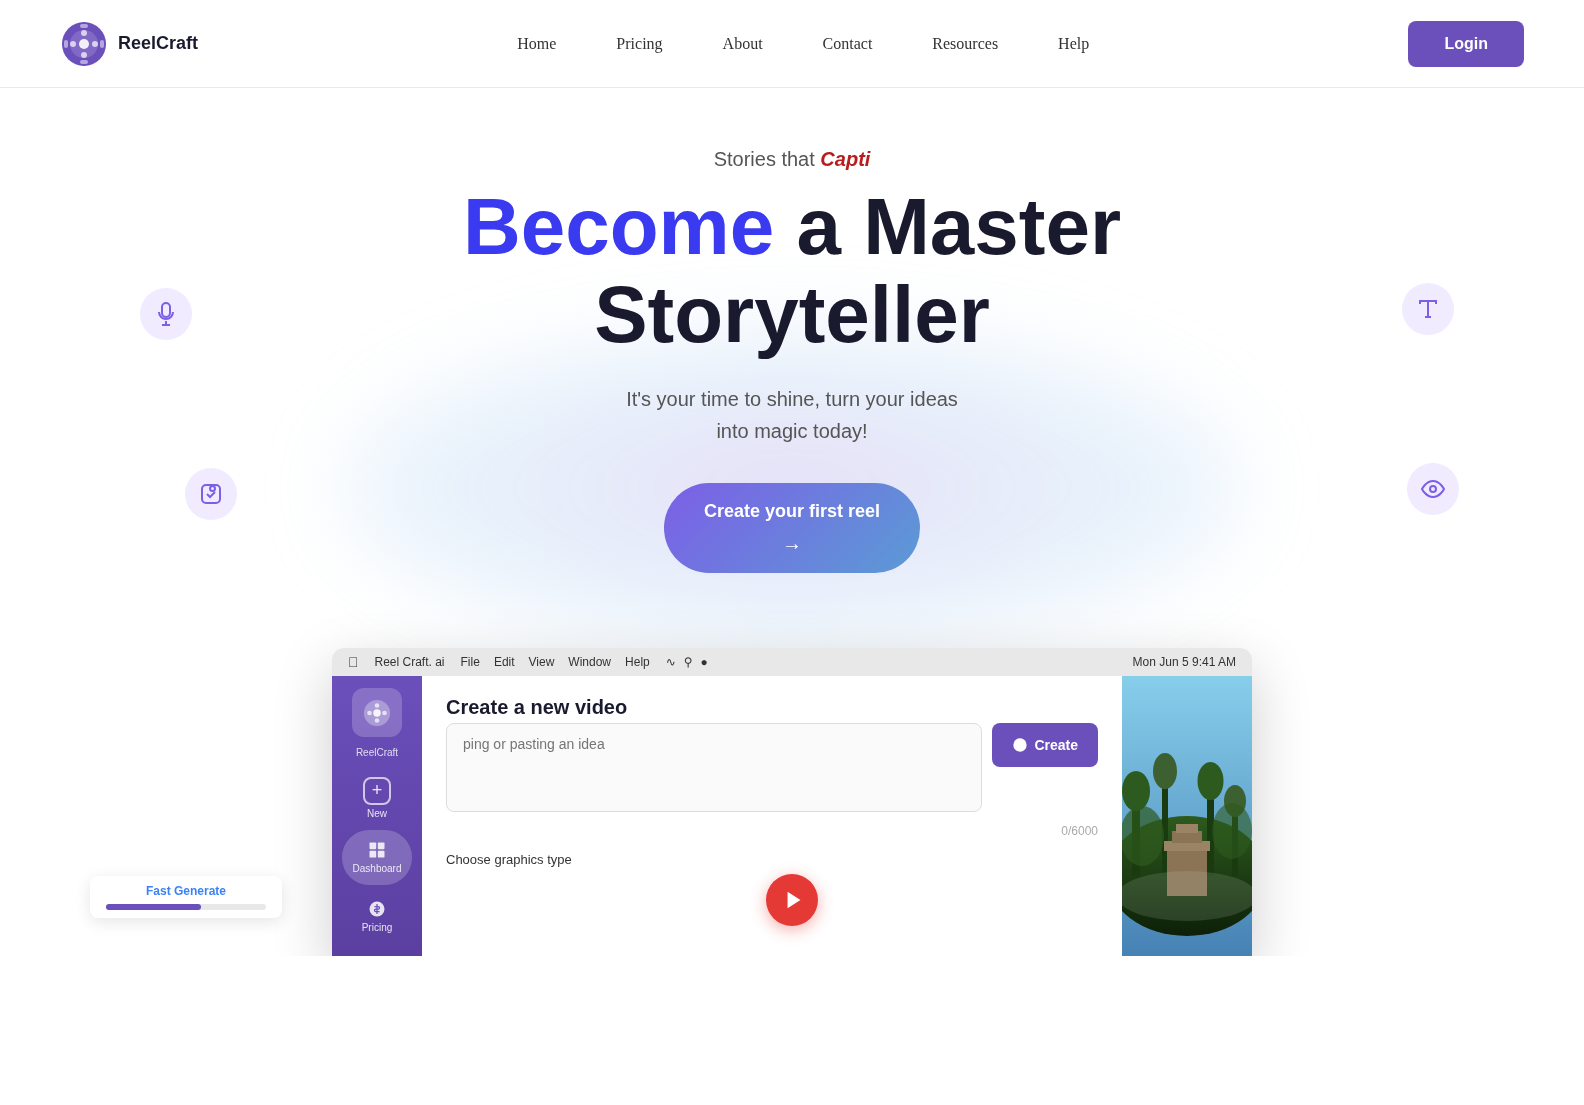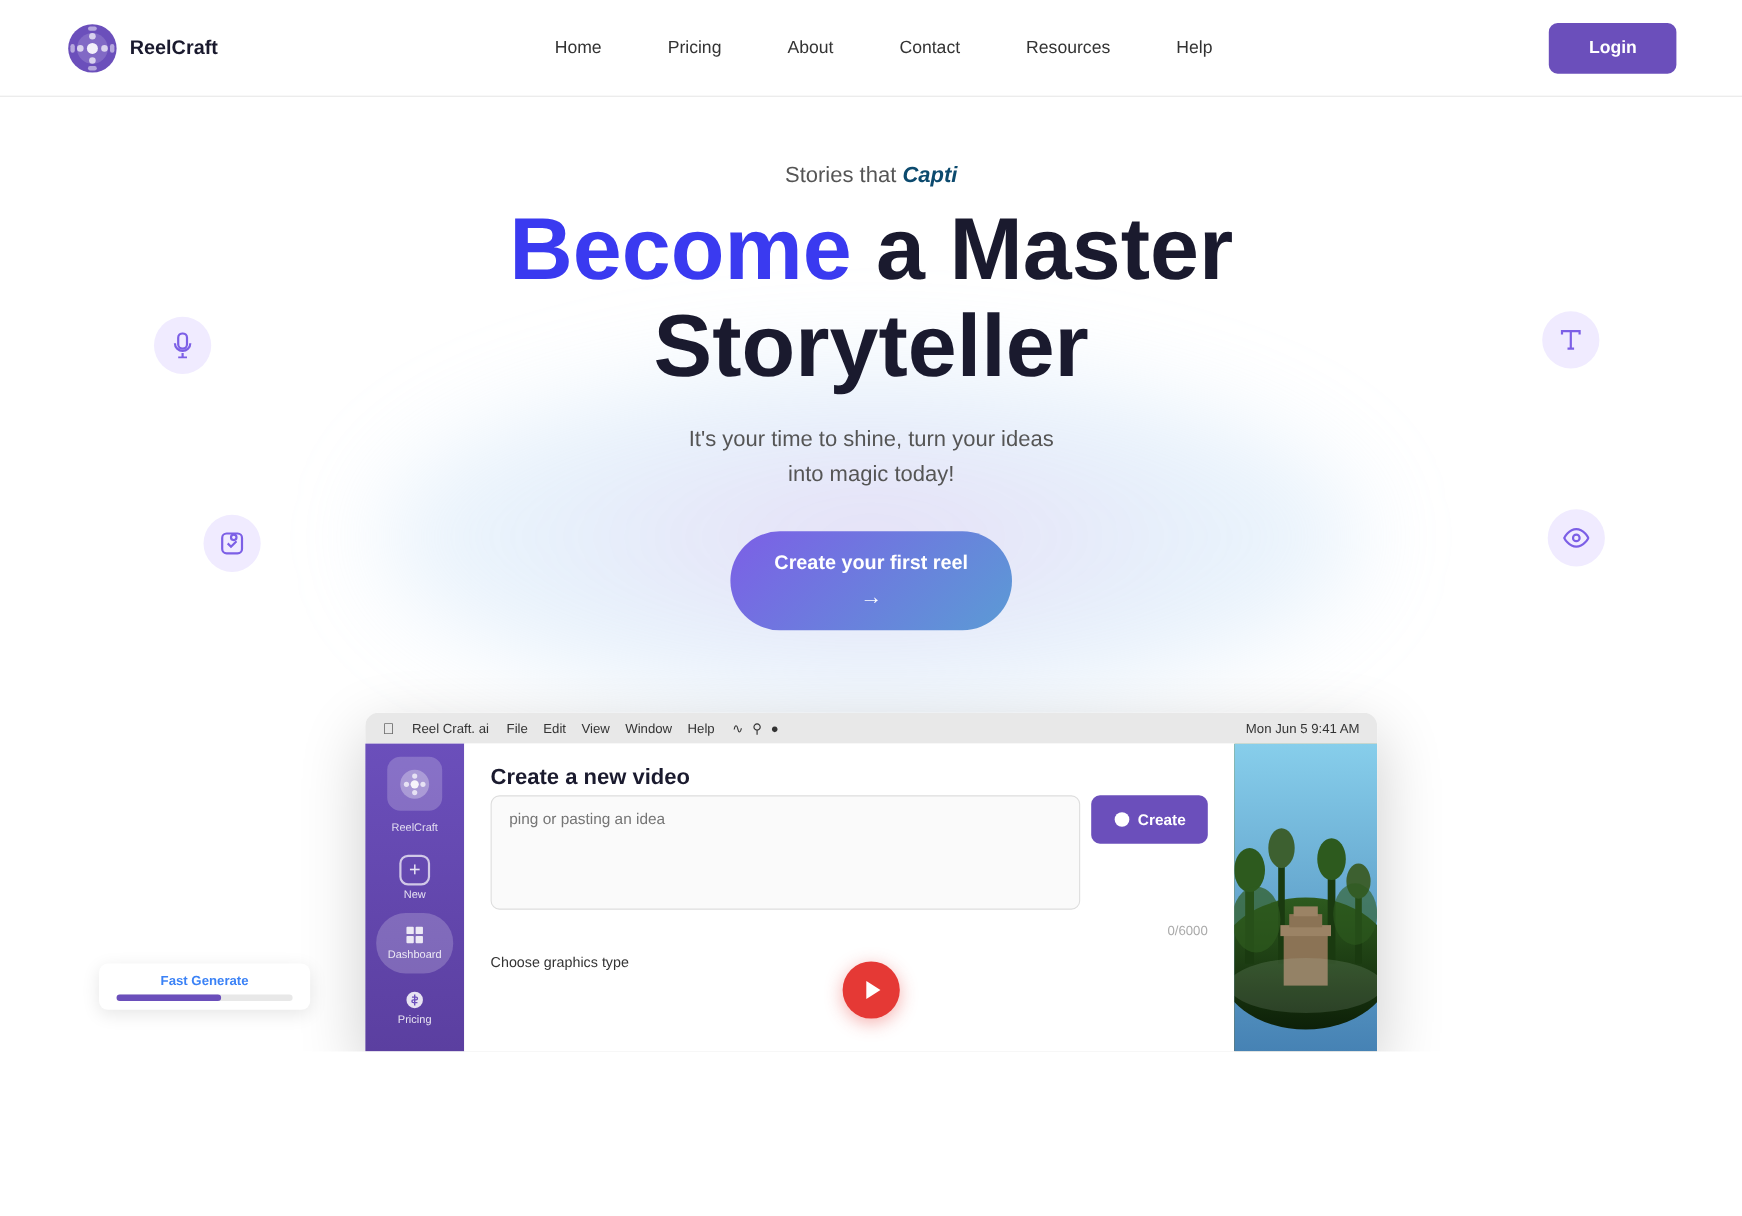--- a/index.html
+++ b/index.html
@@ -26,20 +26,21 @@
     }
     .logo-text {
       font-size: 18px;
       font-weight: 700;
       color: #1a1a2e;
     }
     .nav-links {
       display: flex;
       gap: 60px;
       list-style: none;
+      font-family: Liberation Serif, serif;
     }
     .nav-links li a {
       text-decoration: none;
       color: #333;
       font-size: 16px;
       font-weight: 500;
     }
     .login-btn {
       background: #6b4fbb;
       color: #fff;
@@ -75,21 +76,21 @@
     }
 
     .hero-subtitle {
       font-size: 20px;
       color: #555;
       margin-bottom: 12px;
       position: relative;
       z-index: 1;
     }
     .hero-subtitle .capti {
-      color: #0c4a6e;
+      color: #b91c1c;
       font-style: italic;
       font-weight: 600;
     }
 
     .hero-title {
       font-size: 80px;
       font-weight: 900;
       line-height: 1.1;
       color: #1a1a2e;
       margin-bottom: 24px;
@@ -235,21 +236,21 @@
       margin-bottom: 12px;
     }
     .idea-input {
       flex: 1;
       border: 1px solid #ddd;
       border-radius: 8px;
       padding: 12px 16px;
       font-size: 14px;
       color: #aaa;
       background: #fafafa;
-      height: 104px;
+      height: 89px;
       resize: none;
       font-family: inherit;
     }
     .create-btn {
       background: #6b4fbb;
       color: #fff;
       border: none;
       border-radius: 8px;
       padding: 14px 20px;
       font-size: 14px;

